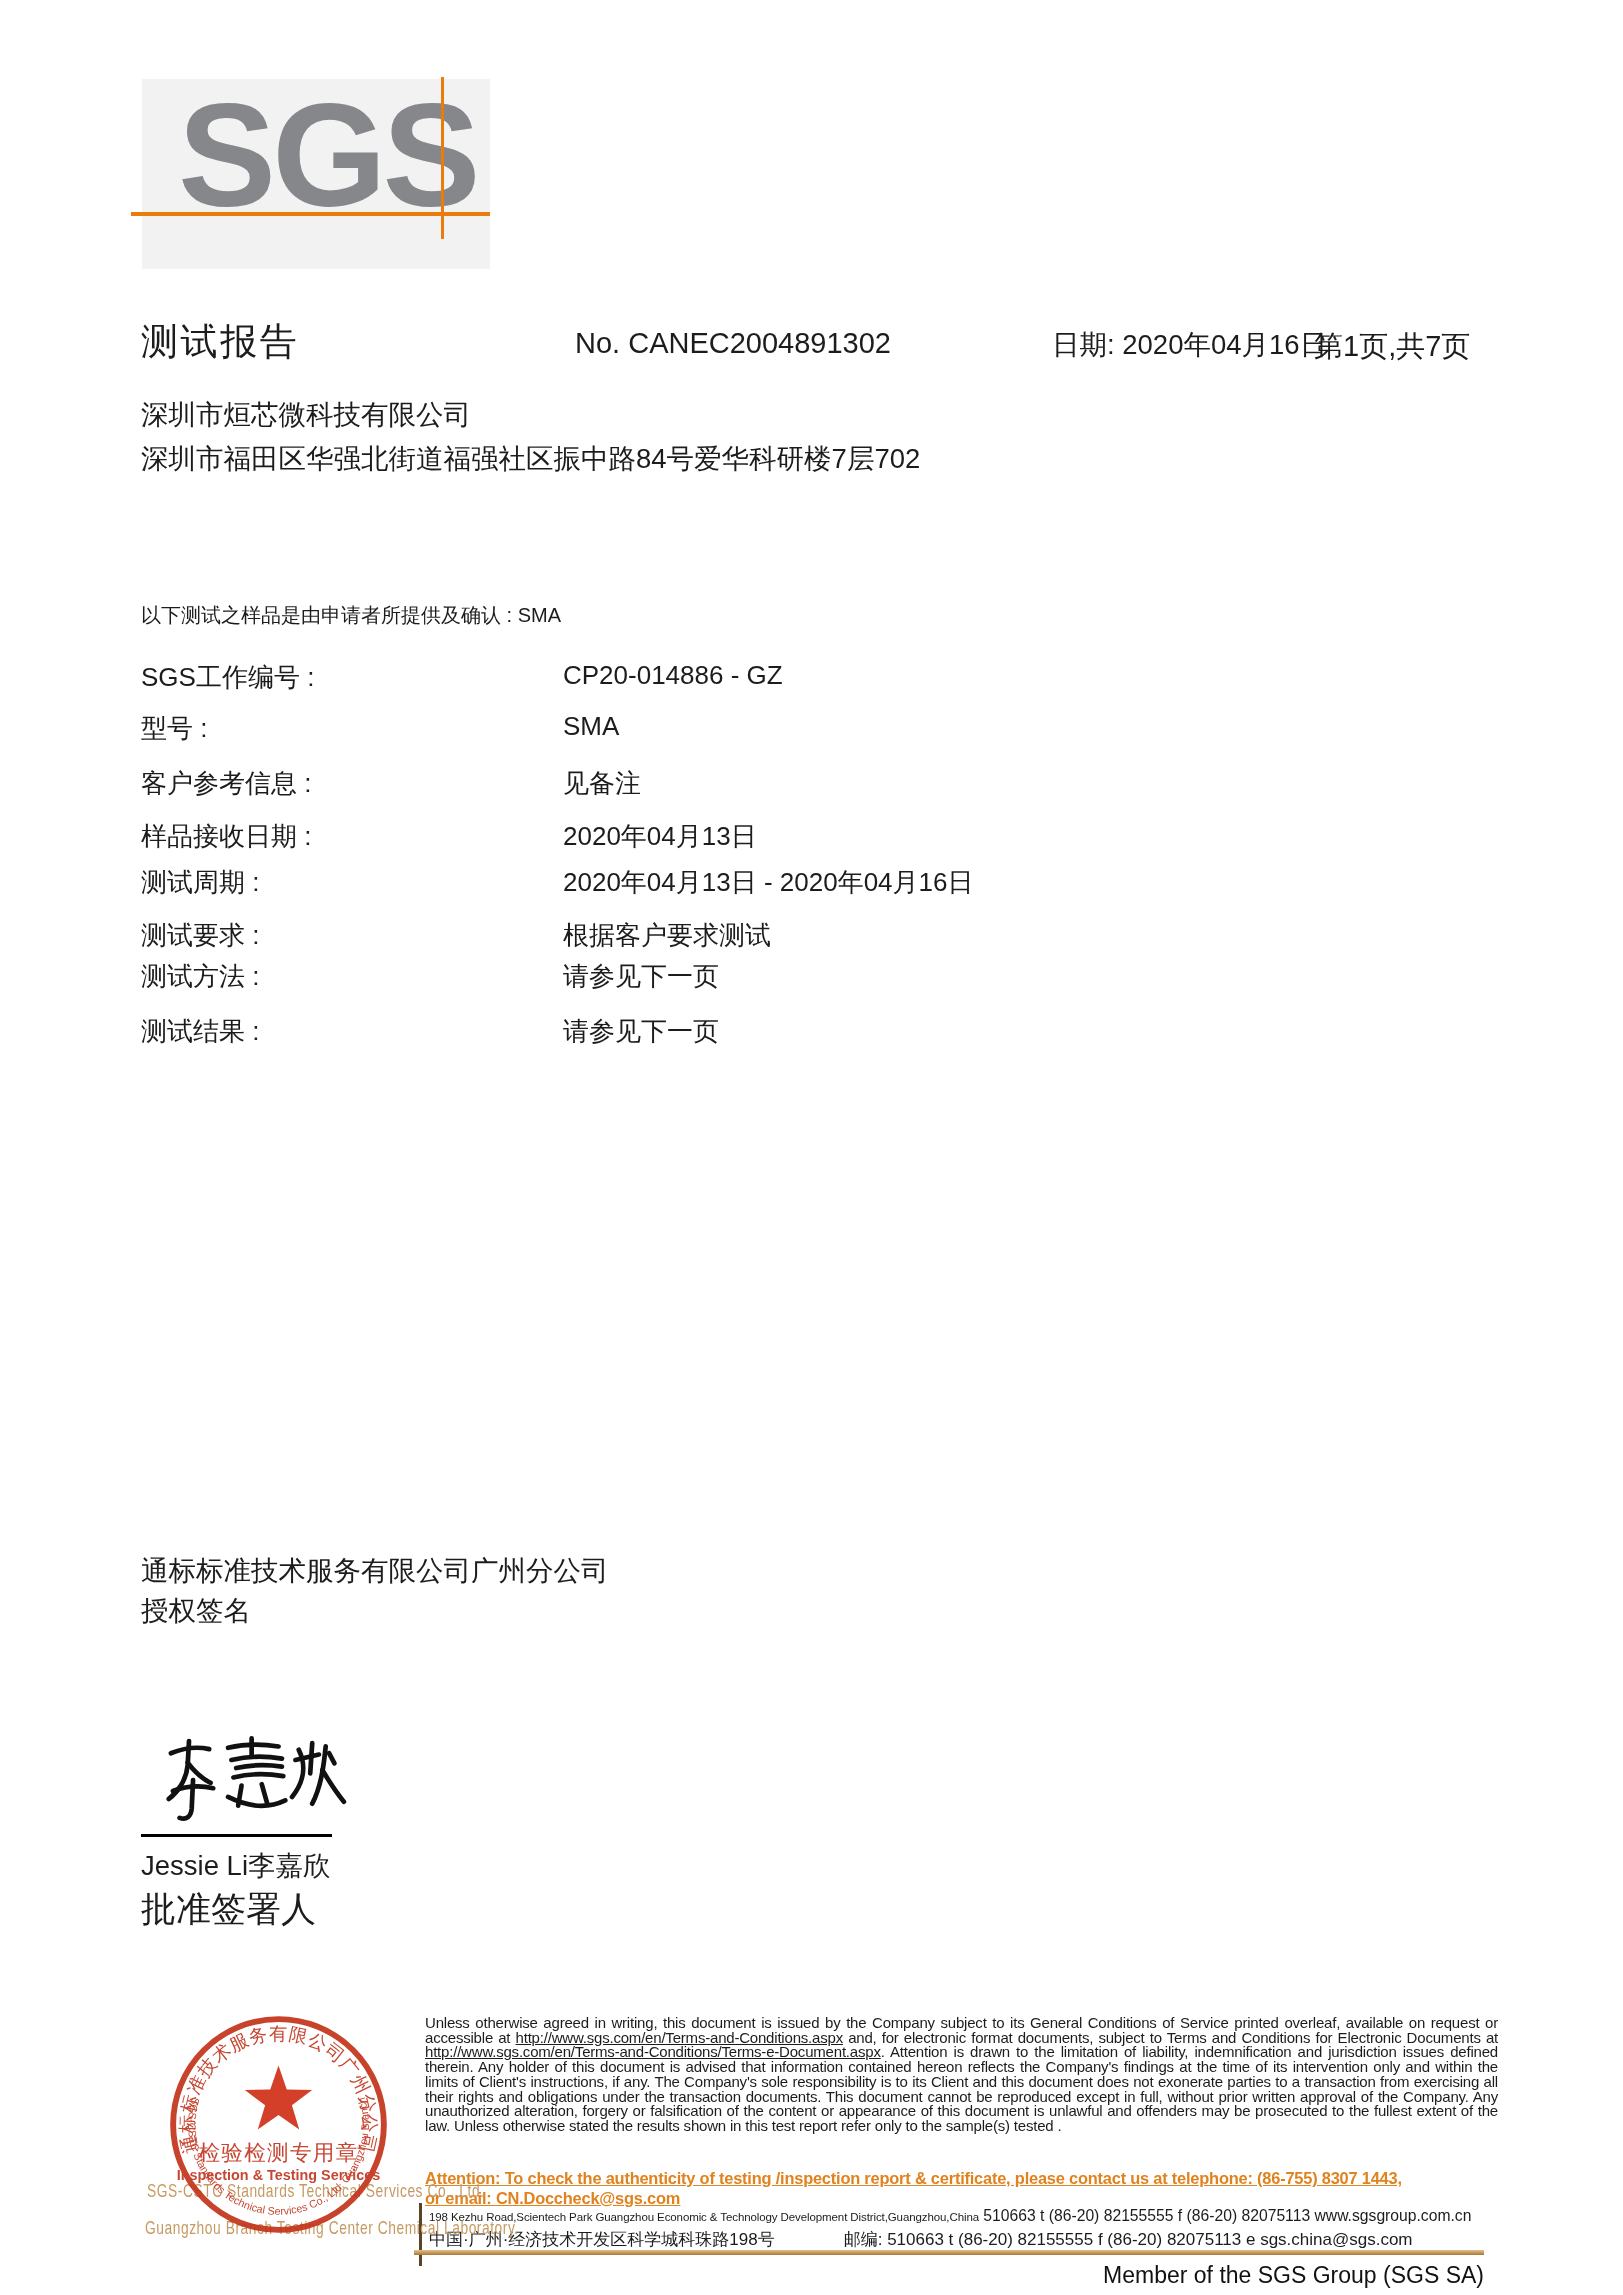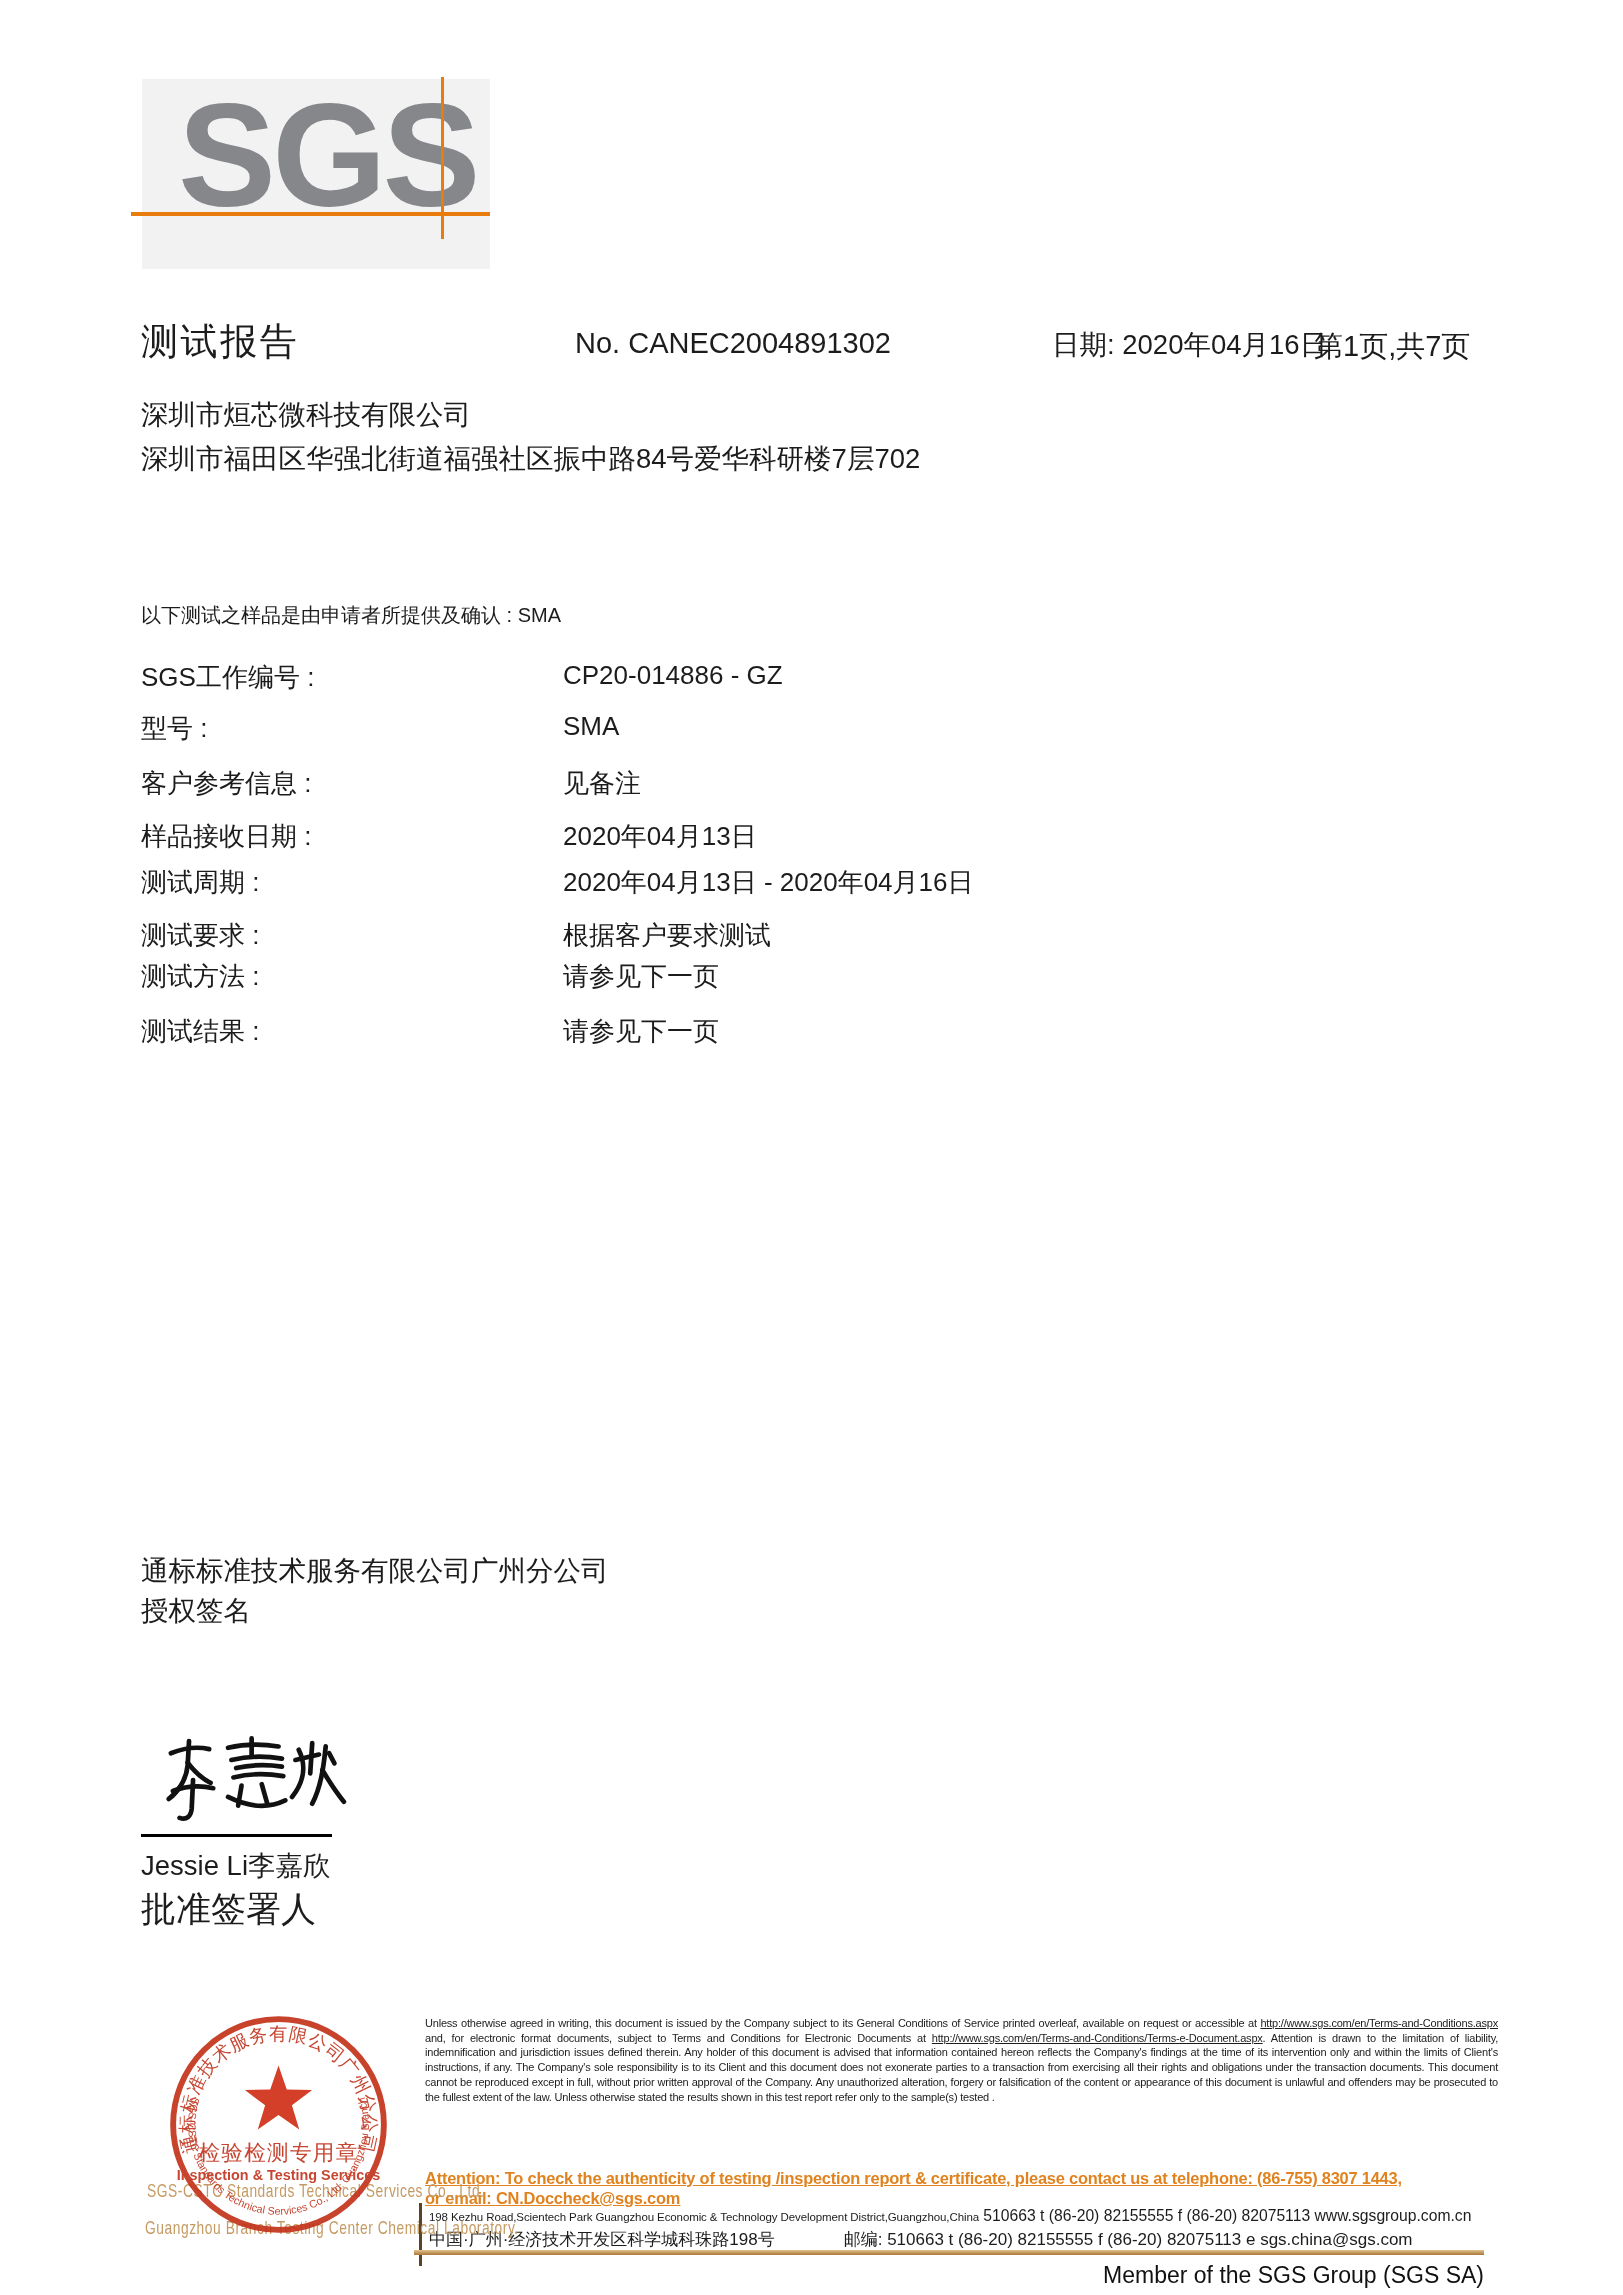--- a/index.html
+++ b/index.html
@@ -35,21 +35,21 @@
 
   
   .sig-company{left:141px;top:1553px;font-size:27.5px;}
   .sig-label{left:141px;top:1593px;font-size:27.5px;}
   .sig-svg{left:160px;top:1733px;}
   .sig-line{left:141px;top:1834px;width:191px;height:3.3px;background:#000;}
   .signer-name{left:141px;top:1848px;font-size:27.5px;}
   .signer-role{left:141px;top:1886px;font-size:35px;}
 
   
-  .legal{left:425px;top:2016px;width:1073px;font-size:11px;line-height:14.7px;
+  .legal{left:425px;top:2016px;width:1073px;font-size:15px;line-height:14.7px;
     text-align:justify;letter-spacing:-0.2px;color:#1c1c1c;}
   .legal .u{text-decoration:underline;}
   .attn{left:425px;width:1126px;font-size:16.4px;font-weight:bold;color:#e0821e;
     letter-spacing:-0.2px;white-space:nowrap;text-decoration:underline;}
   .attn .u{text-decoration:underline;}
   .attn1{top:2169px;} .attn2{top:2189px;}
   .vdiv{left:419px;top:2203px;width:2.6px;height:63px;background:#5a4327;}
   .addr{left:429px;white-space:nowrap;}
   .addr1{top:2207px;font-size:15.7px;}
   .addr1 .small{font-size:11.5px;letter-spacing:-0.1px;}

